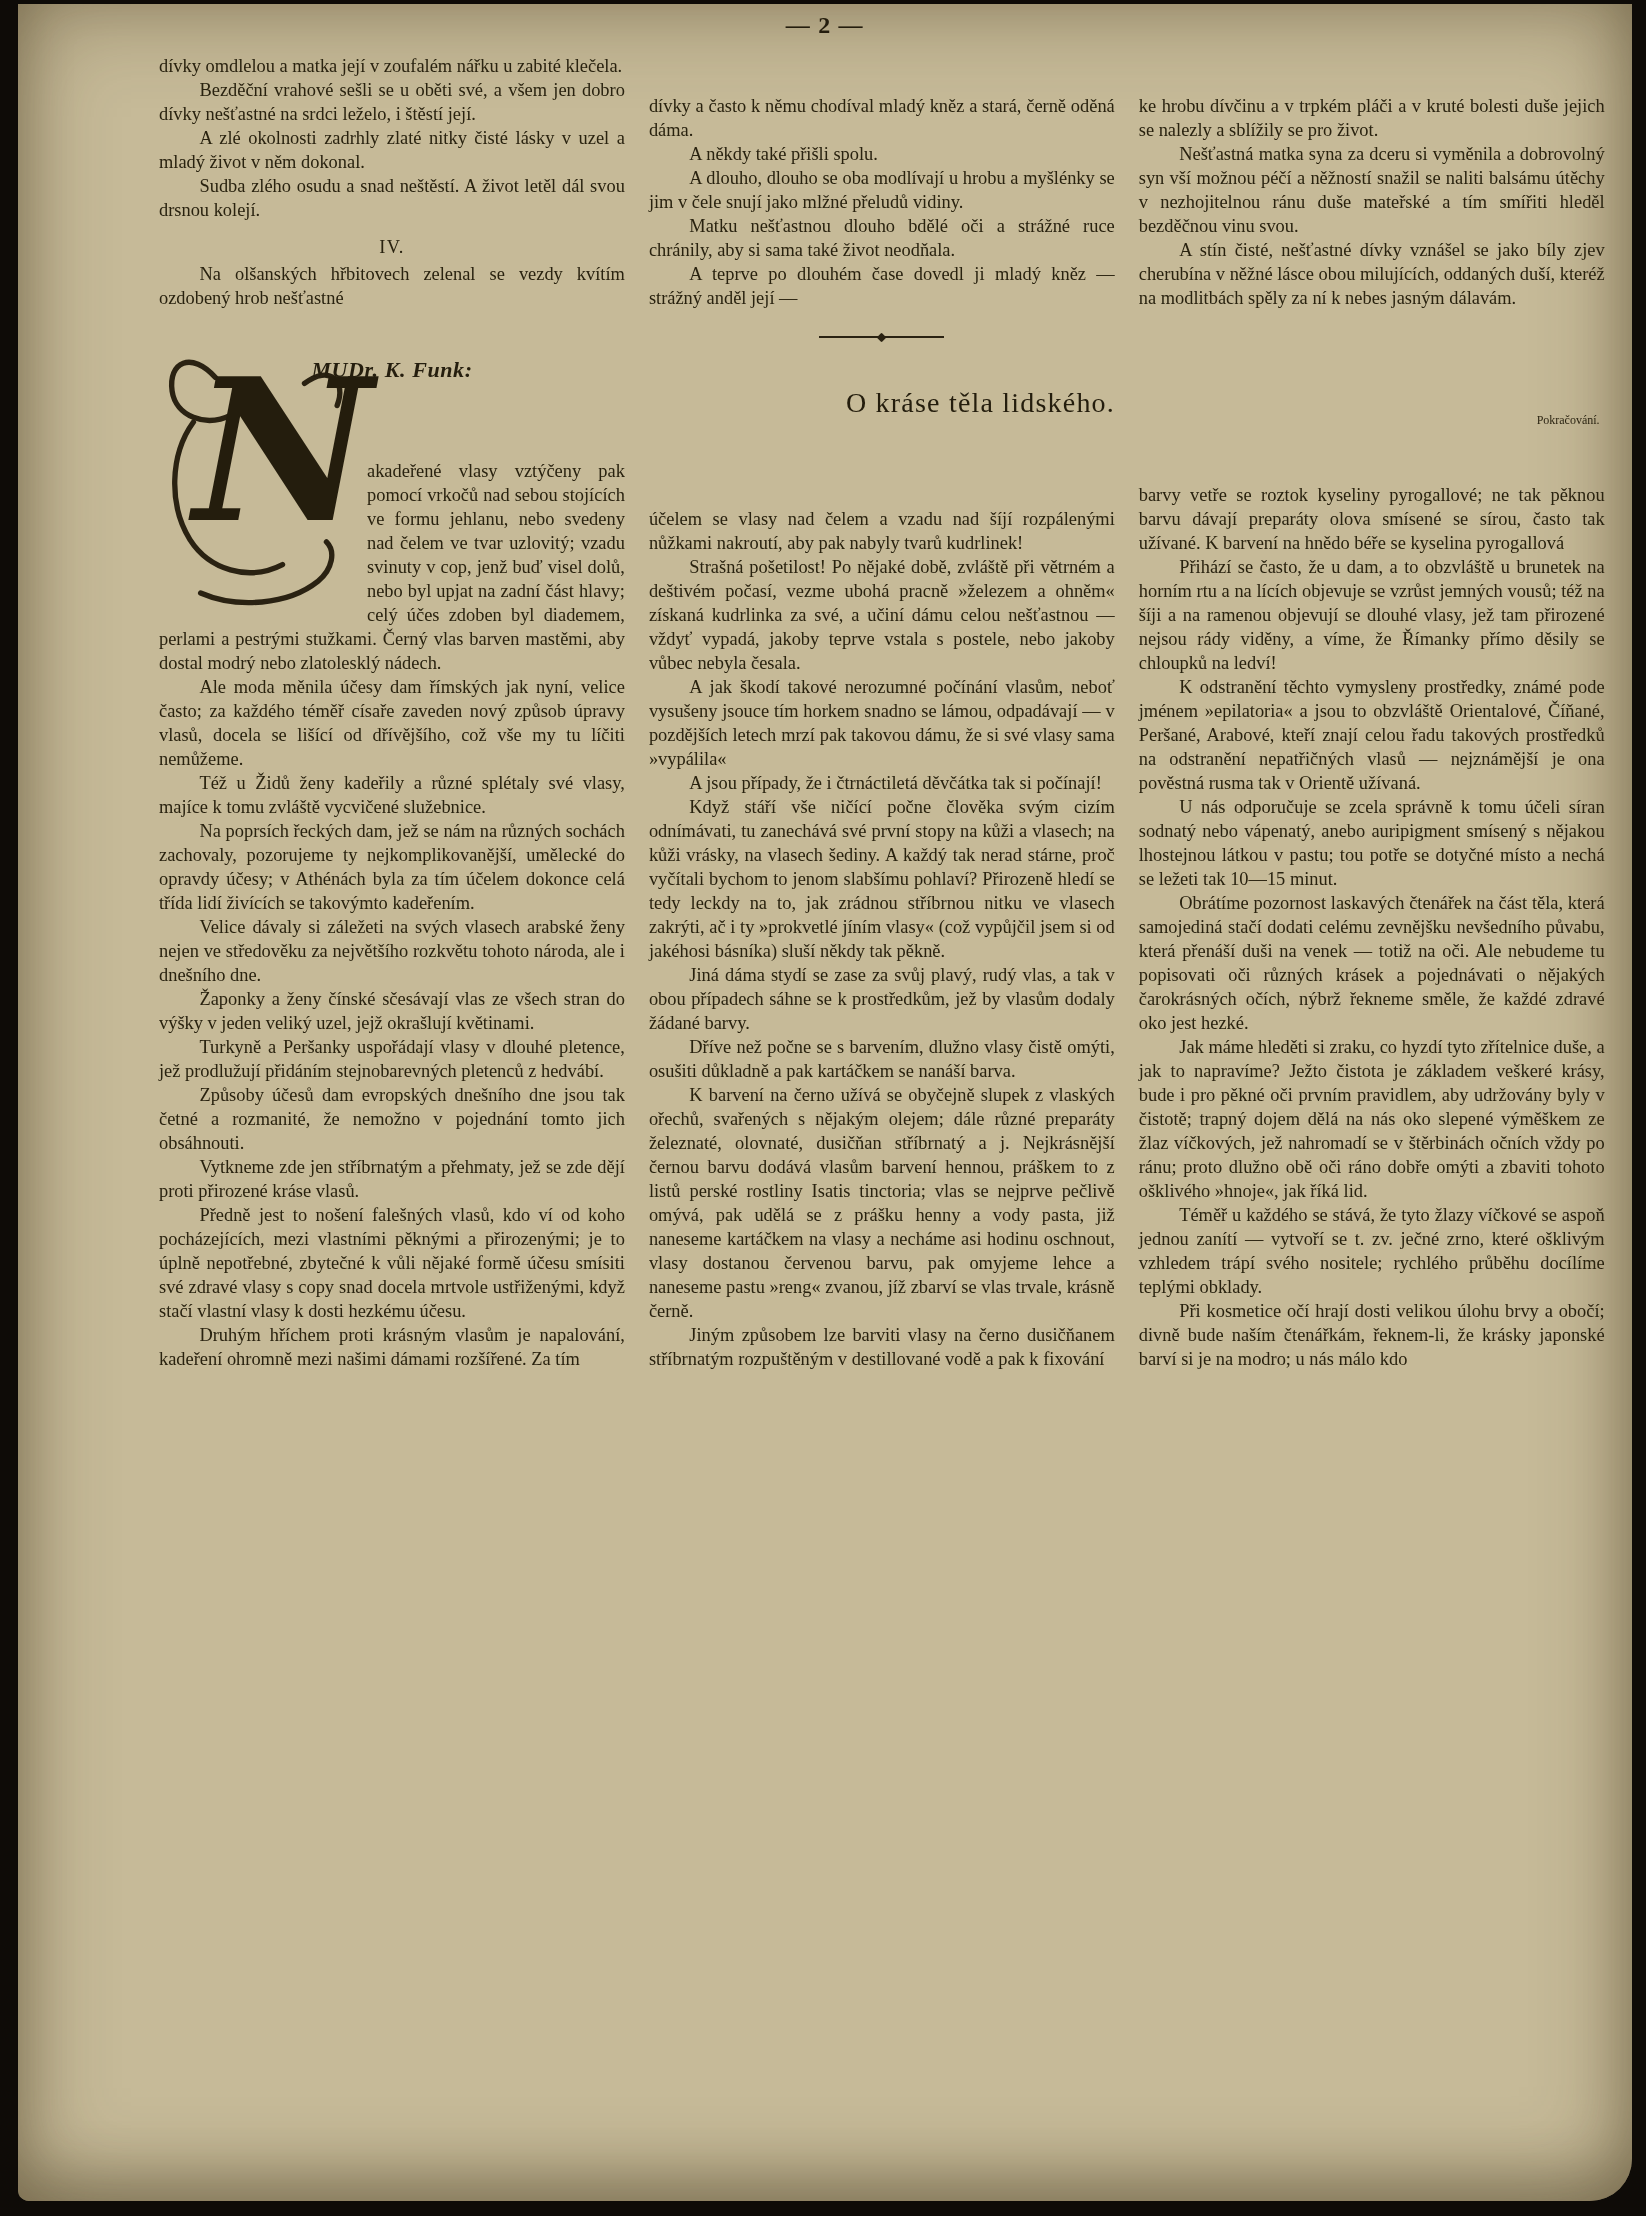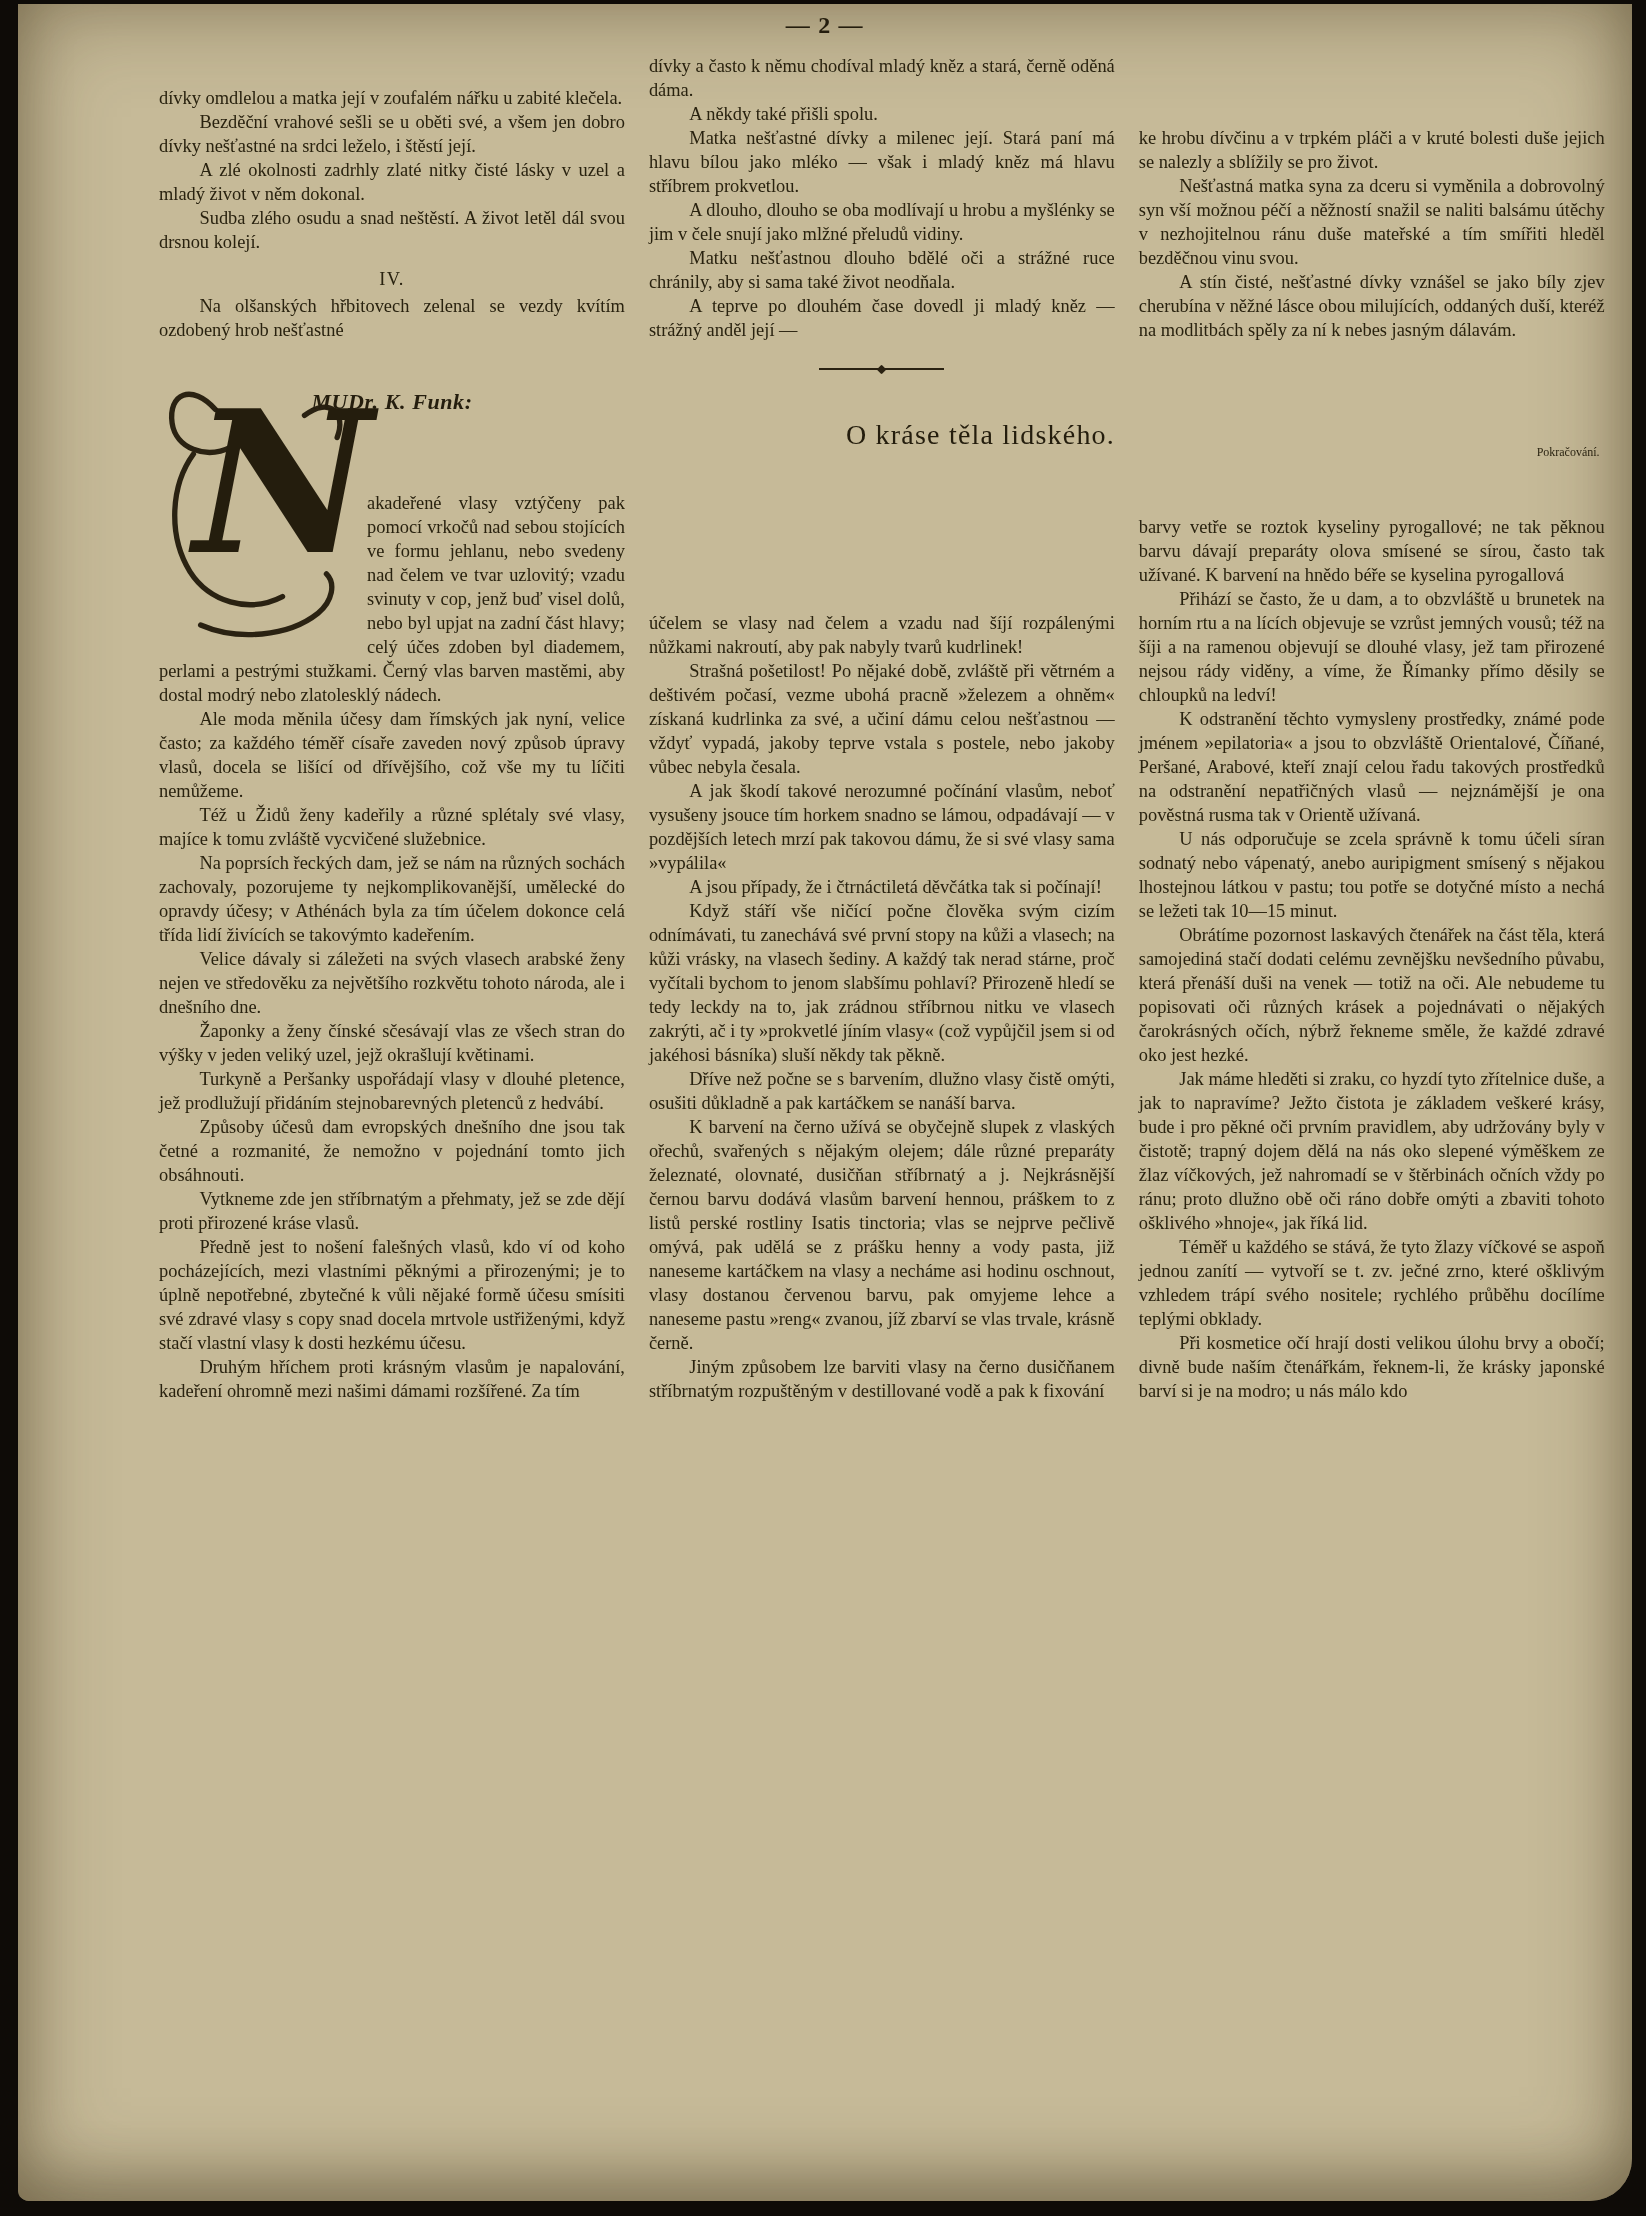--- a/index.html
+++ b/index.html
@@ -50,21 +50,20 @@
           <p class="para flow">dívky omdlelou a matka její v zoufalém nářku u zabité klečela.</p>
           <p class="para indent">Bezděční vrahové sešli se u oběti své, a všem jen dobro dívky nešťastné na srdci leželo, i štěstí její.</p>
           <p class="para indent">A zlé okolnosti zadrhly zlaté nitky čisté lásky v uzel a mladý život v něm dokonal.</p>
           <p class="para indent">Sudba zlého osudu a snad neštěstí. A život letěl dál svou drsnou kolejí.</p>
           <p class="para center">IV.</p>
           <p class="para indent">Na olšanských hřbitovech zelenal se vezdy kvítím ozdobený hrob nešťastné</p>
         </div>
       <div class="col">
           <p class="para flow">dívky a často k němu chodíval mladý kněz a stará, černě oděná dáma.</p>
           <p class="para indent">A někdy také přišli spolu.</p>
-          <p class="para indent">Matka nešťastné dívky a milenec její. Stará paní má hlavu bílou jako mléko — však i mladý kněz má hlavu stříbrem prokvetlou.</p>
           <p class="para indent">A dlouho, dlouho se oba modlívají u hrobu a myšlénky se jim v čele snují jako mlžné přeludů vidiny.</p>
           <p class="para indent">Matku nešťastnou dlouho bdělé oči a strážné ruce chránily, aby si sama také život neodňala.</p>
           <p class="para indent">A teprve po dlouhém čase dovedl ji mladý kněz — strážný anděl její —</p>
         </div>
       <div class="col">
           <p class="para flow">ke hrobu dívčinu a v trpkém pláči a v kruté bolesti duše jejich se nalezly a sblížily se pro život.</p>
           <p class="para indent">Nešťastná matka syna za dceru si vyměnila a dobrovolný syn vší možnou péčí a něžností snažil se naliti balsámu útěchy v nezhojitelnou ránu duše mateřské a tím smířiti hleděl bezděčnou vinu svou.</p>
           <p class="para indent">A stín čisté, nešťastné dívky vznášel se jako bíly zjev cherubína v něžné lásce obou milujících, oddaných duší, kteréž na modlitbách spěly za ní k nebes jasným dálavám.</p>
         </div>
     </div>
@@ -108,20 +107,21 @@
           <p class="para indent">Vytkneme zde jen stříbrnatým a přehmaty, jež se zde dějí proti přirozené kráse vlasů.</p>
           <p class="para indent">Předně jest to nošení falešných vlasů, kdo ví od koho pocházejících, mezi vlastními pěknými a přirozenými; je to úplně nepotřebné, zbytečné k vůli nějaké formě účesu smísiti své zdravé vlasy s copy snad docela mrtvole ustřiženými, když stačí vlastní vlasy k dosti hezkému účesu.</p>
           <p class="para indent">Druhým hříchem proti krásným vlasům je napalování, kadeření ohromně mezi našimi dámami rozšířené. Za tím</p>
         </div>
       <div class="col">
           <p class="para flow">účelem se vlasy nad čelem a vzadu nad šíjí rozpálenými nůžkami nakroutí, aby pak nabyly tvarů kudrlinek!</p>
           <p class="para indent">Strašná pošetilost! Po nějaké době, zvláště při větrném a deštivém počasí, vezme ubohá pracně »železem a ohněm« získaná kudrlinka za své, a učiní dámu celou nešťastnou — vždyť vypadá, jakoby teprve vstala s postele, nebo jakoby vůbec nebyla česala.</p>
           <p class="para indent">A jak škodí takové nerozumné počínání vlasům, neboť vysušeny jsouce tím horkem snadno se lámou, odpadávají — v pozdějších letech mrzí pak takovou dámu, že si své vlasy sama »vypálila«</p>
           <p class="para indent">A jsou případy, že i čtrnáctiletá děvčátka tak si počínají!</p>
           <p class="para indent">Když stáří vše ničící počne člověka svým cizím odnímávati, tu zanechává své první stopy na kůži a vlasech; na kůži vrásky, na vlasech šediny. A každý tak nerad stárne, proč vyčítali bychom to jenom slabšímu pohlaví? Přirozeně hledí se tedy leckdy na to, jak zrádnou stříbrnou nitku ve vlasech zakrýti, ač i ty »prokvetlé jíním vlasy« (což vypůjčil jsem si od jakéhosi básníka) sluší někdy tak pěkně.</p>
+          <p class="para indent">Jiná dáma stydí se zase za svůj plavý, rudý vlas, a tak v obou případech sáhne se k prostředkům, jež by vlasům dodaly žádané barvy.</p>
           <p class="para indent">Dříve než počne se s barvením, dlužno vlasy čistě omýti, osušiti důkladně a pak kartáčkem se nanáší barva.</p>
           <p class="para indent">K barvení na černo užívá se obyčejně slupek z vlaských ořechů, svařených s nějakým olejem; dále různé preparáty železnaté, olovnaté, dusičňan stříbrnatý a j. Nejkrásnější černou barvu dodává vlasům barvení hennou, práškem to z listů perské rostliny Isatis tinctoria; vlas se nejprve pečlivě omývá, pak udělá se z prášku henny a vody pasta, již naneseme kartáčkem na vlasy a necháme asi hodinu oschnout, vlasy dostanou červenou barvu, pak omyjeme lehce a naneseme pastu »reng« zvanou, jíž zbarví se vlas trvale, krásně černě.</p>
           <p class="para indent">Jiným způsobem lze barviti vlasy na černo dusičňanem stříbrnatým rozpuštěným v destillované vodě a pak k fixování</p>
         </div>
       <div class="col">
           <p class="para flow">barvy vetře se roztok kyseliny pyrogallové; ne tak pěknou barvu dávají preparáty olova smísené se sírou, často tak užívané. K barvení na hnědo béře se kyselina pyrogallová</p>
           <p class="para indent">Přihází se často, že u dam, a to obzvláště u brunetek na horním rtu a na lících objevuje se vzrůst jemných vousů; též na šíji a na ramenou objevují se dlouhé vlasy, jež tam přirozené nejsou rády viděny, a víme, že Římanky přímo děsily se chloupků na ledví!</p>
           <p class="para indent">K odstranění těchto vymysleny prostředky, známé pode jménem »epilatoria« a jsou to obzvláště Orientalové, Číňané, Peršané, Arabové, kteří znají celou řadu takových prostředků na odstranění nepatřičných vlasů — nejznámější je ona pověstná rusma tak v Orientě užívaná.</p>
           <p class="para indent">U nás odporučuje se zcela správně k tomu účeli síran sodnatý nebo vápenatý, anebo auripigment smísený s nějakou lhostejnou látkou v pastu; tou potře se dotyčné místo a nechá se ležeti tak 10—15 minut.</p>
           <p class="para indent">Obrátíme pozornost laskavých čtenářek na část těla, která samojediná stačí dodati celému zevnějšku nevšedního půvabu, která přenáší duši na venek — totiž na oči. Ale nebudeme tu popisovati oči různých krásek a pojednávati o nějakých čarokrásných očích, nýbrž řekneme směle, že každé zdravé oko jest hezké.</p>

